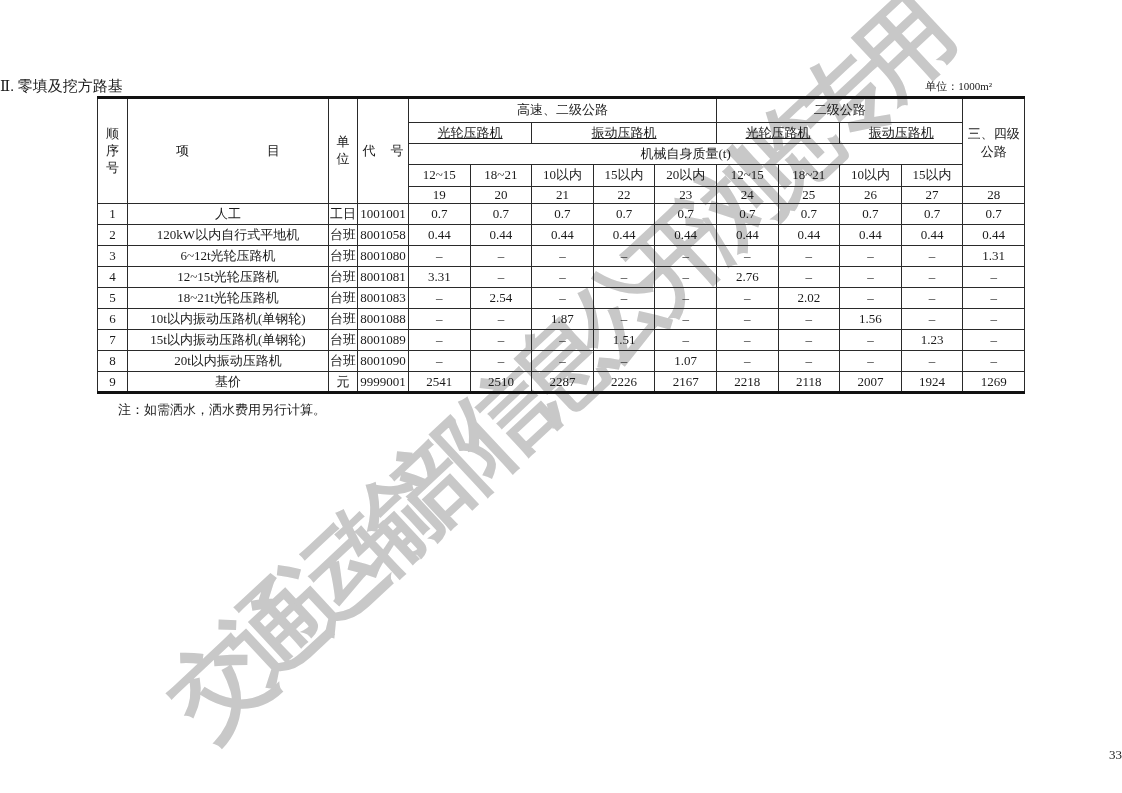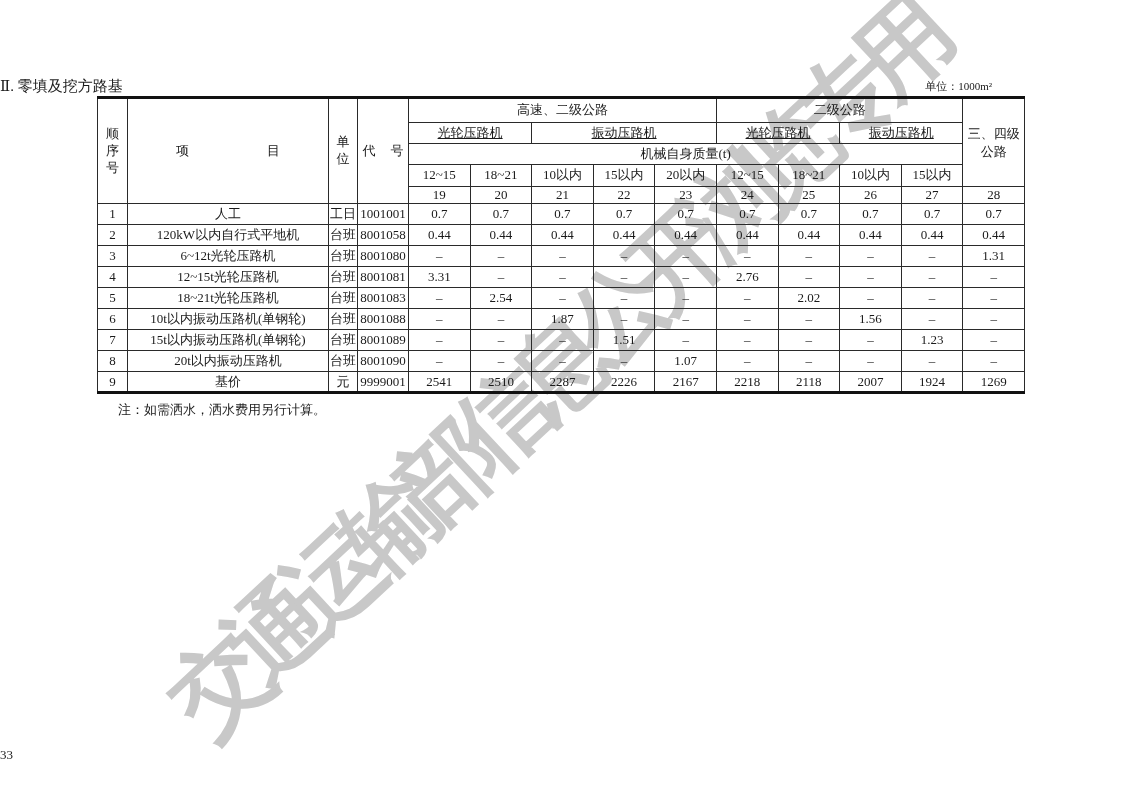--- a/index.html
+++ b/index.html
@@ -81,21 +81,21 @@
   .note {
     position: absolute;
     left: 118px; top: 401px;
     font-size: 13px;
     z-index: 1;
     text-align: right;
   }
   .page-number {
     position: absolute;
     top: 747px; left: 0; right: 0;
-    text-align: left;
+    text-align: right;
     font-size: 13px;
     z-index: 1;
   }
 </style>
 </head>
 <body>
 
 <div class="page">
 
   <div class="watermark">交通运输部信息公开浏览专用</div>

